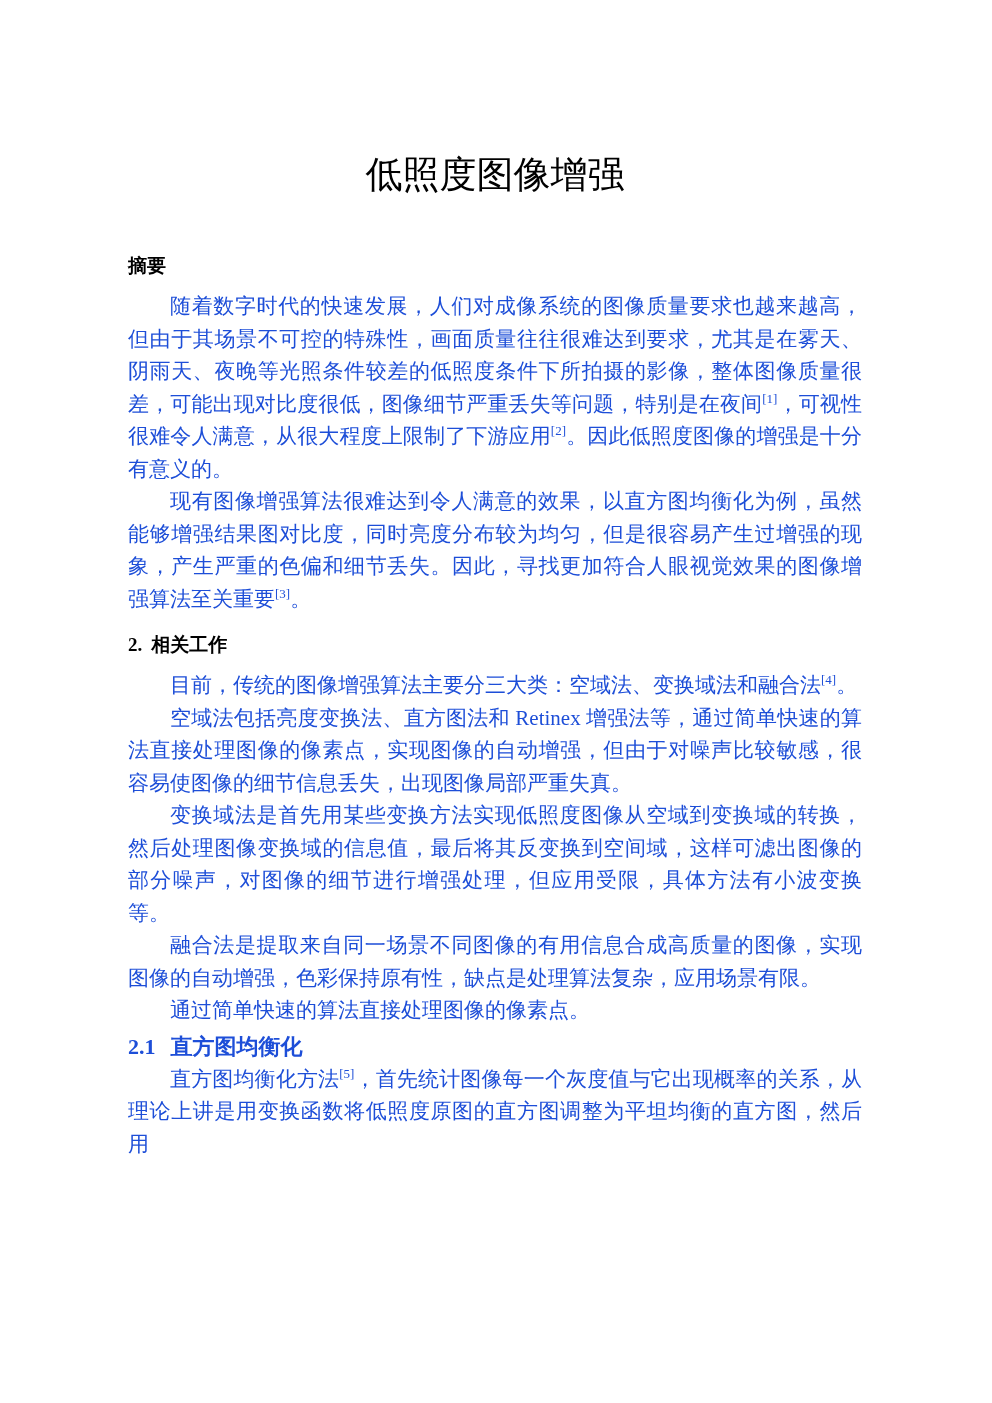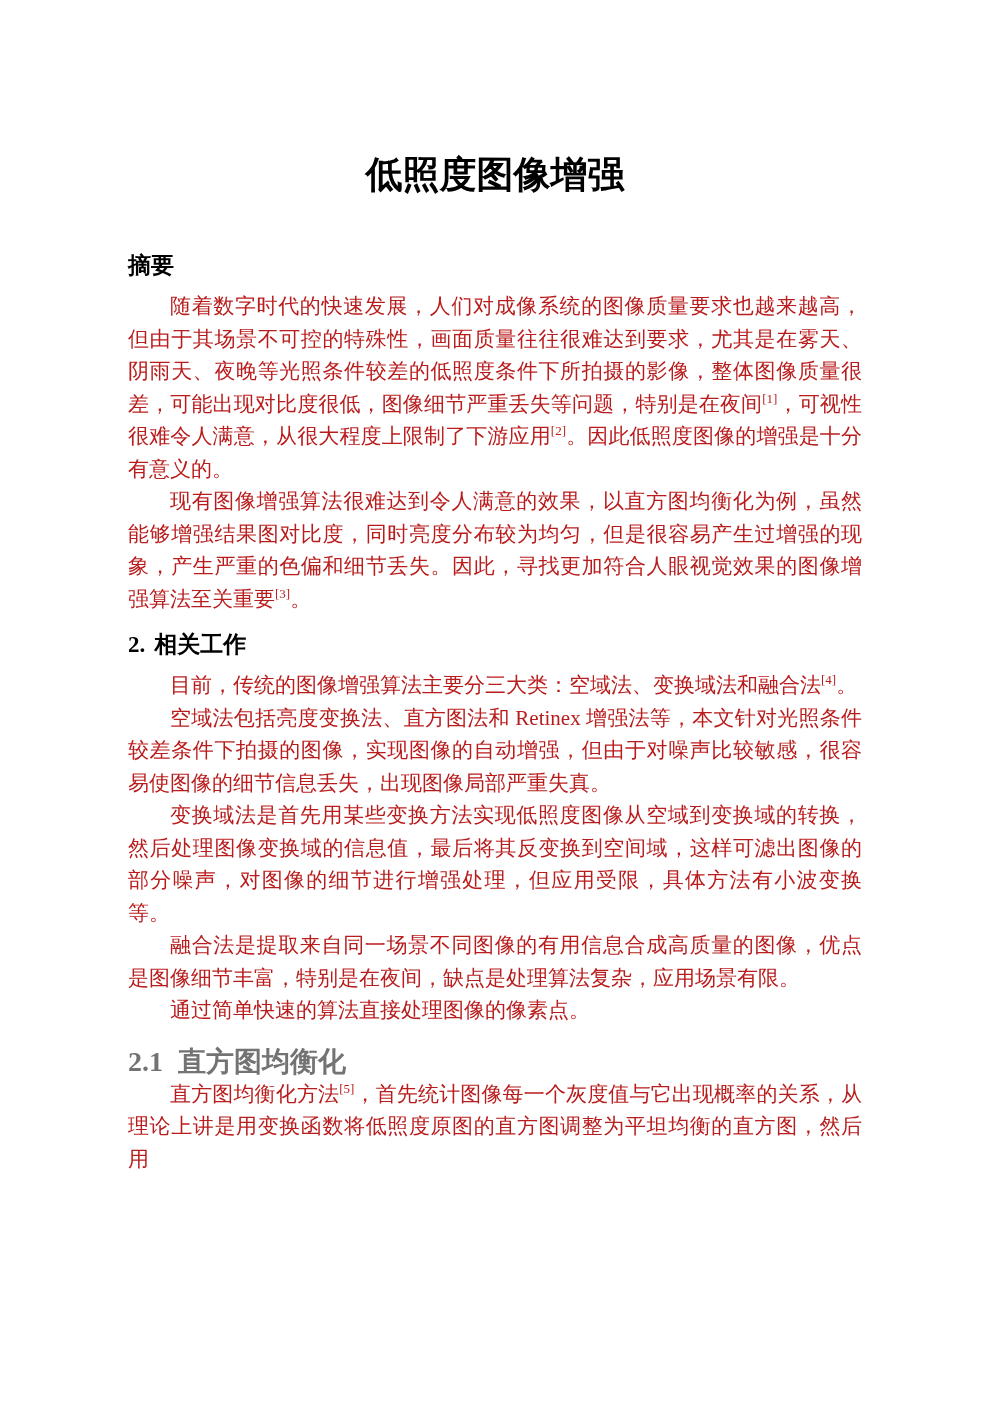--- a/index.html
+++ b/index.html
@@ -14,61 +14,61 @@
     height: 1403px;
     background: #ffffff;
     color: #000000;
     padding: 152px 130px 0 128px;
     overflow: hidden;
     font-family: "Liberation Serif", "DejaVu Serif", serif;
   }
   h1.doc-title {
     margin: 0;
     font-family: "Liberation Sans", "DejaVu Sans", sans-serif;
-    font-weight: 700;
+    font-weight: 400;
     font-size: 37px;
     line-height: 46px;
     text-align: center;
     color: #000000;
   }
   h2.hd {
     font-family: "Liberation Sans", "DejaVu Sans", sans-serif;
     font-weight: 700;
-    font-size: 23px;
+    font-size: 19px;
     line-height: 33px;
     margin: 13px 0 8px 0;
     color: #000000;
   }
   h2.hd.abstract-hd {
     margin-top: 51px;
   }
   h3.subhd {
     font-family: "Liberation Sans", "DejaVu Sans", sans-serif;
     font-weight: 700;
-    font-size: 28px;
+    font-size: 22px;
     line-height: 33px;
-    margin: 18px 0 0 0;
-    color: #737373;
+    margin: 3px 0 0 0;
+    color: #1d4ed8;
   }
   .num {
     font-family: "Liberation Serif", "DejaVu Serif", serif;
     font-weight: 700;
     margin-right: 9px;
   }
   h3.subhd .num {
     margin-right: 15px;
   }
   p.body-par {
     margin: 0;
     font-size: 21px;
     line-height: 32.5px;
     text-align: justify;
     text-justify: inter-character;
     text-indent: 2em;
-    color: #b91c1c;
+    color: #1d4ed8;
   }
   sup.cite {
     font-family: "Liberation Serif", "DejaVu Serif", serif;
     font-size: 13px;
     line-height: 0;
     vertical-align: super;
   }
 </style>
 </head>
 <body>
@@ -83,25 +83,25 @@
 
 
 
   <p class="body-par"><span>现有图像增强算法很难达到令人满意的效果，以直方图均衡化为例，虽然能够增强结果图对比度，同时亮度分布较为均匀，但是很容易产生过增强的现象，产生严重的色偏和细节丢失。因此，寻找更加符合人眼视觉效果的图像增强算法至关重要</span><sup class="cite">[3]</sup><span>。</span></p>
 
 
   <h2 class="hd"><span class="num">2.</span><span>相关工作</span></h2>
 
   <p class="body-par"><span>目前，传统的图像增强算法主要分三大类：空域法、变换域法和融合法</span><sup class="cite">[4]</sup><span>。</span></p>
 
-  <p class="body-par">空域法包括亮度变换法、直方图法和 Retinex 增强法等，本文针对光照条件较差条件下拍摄的图像，实现图像的自动增强，但由于对噪声比较敏感，很容易使图像的细节信息丢失，出现图像局部严重失真。</p>
+  <p class="body-par">空域法包括亮度变换法、直方图法和 Retinex 增强法等，通过简单快速的算法直接处理图像的像素点，实现图像的自动增强，但由于对噪声比较敏感，很容易使图像的细节信息丢失，出现图像局部严重失真。</p>
 
   <p class="body-par">变换域法是首先用某些变换方法实现低照度图像从空域到变换域的转换，然后处理图像变换域的信息值，最后将其反变换到空间域，这样可滤出图像的部分噪声，对图像的细节进行增强处理，但应用受限，具体方法有小波变换等。</p>
 
-  <p class="body-par">融合法是提取来自同一场景不同图像的有用信息合成高质量的图像，优点是图像细节丰富，特别是在夜间，缺点是处理算法复杂，应用场景有限。</p>
+  <p class="body-par">融合法是提取来自同一场景不同图像的有用信息合成高质量的图像，实现图像的自动增强，色彩保持原有性，缺点是处理算法复杂，应用场景有限。</p>
 
   <p class="body-par">通过简单快速的算法直接处理图像的像素点。</p>
 
   <h3 class="subhd"><span class="num">2.1</span><span>直方图均衡化</span></h3>
 
   <p class="body-par"><span>直方图均衡化方法</span><sup class="cite">[5]</sup><span>，首先统计图像每一个灰度值与它出现概率的关系，从理论上讲是用变换函数将低照度原图的直方图调整为平坦均衡的直方图，然后用</span></p>
 
 </div>
 
 </body></html>

